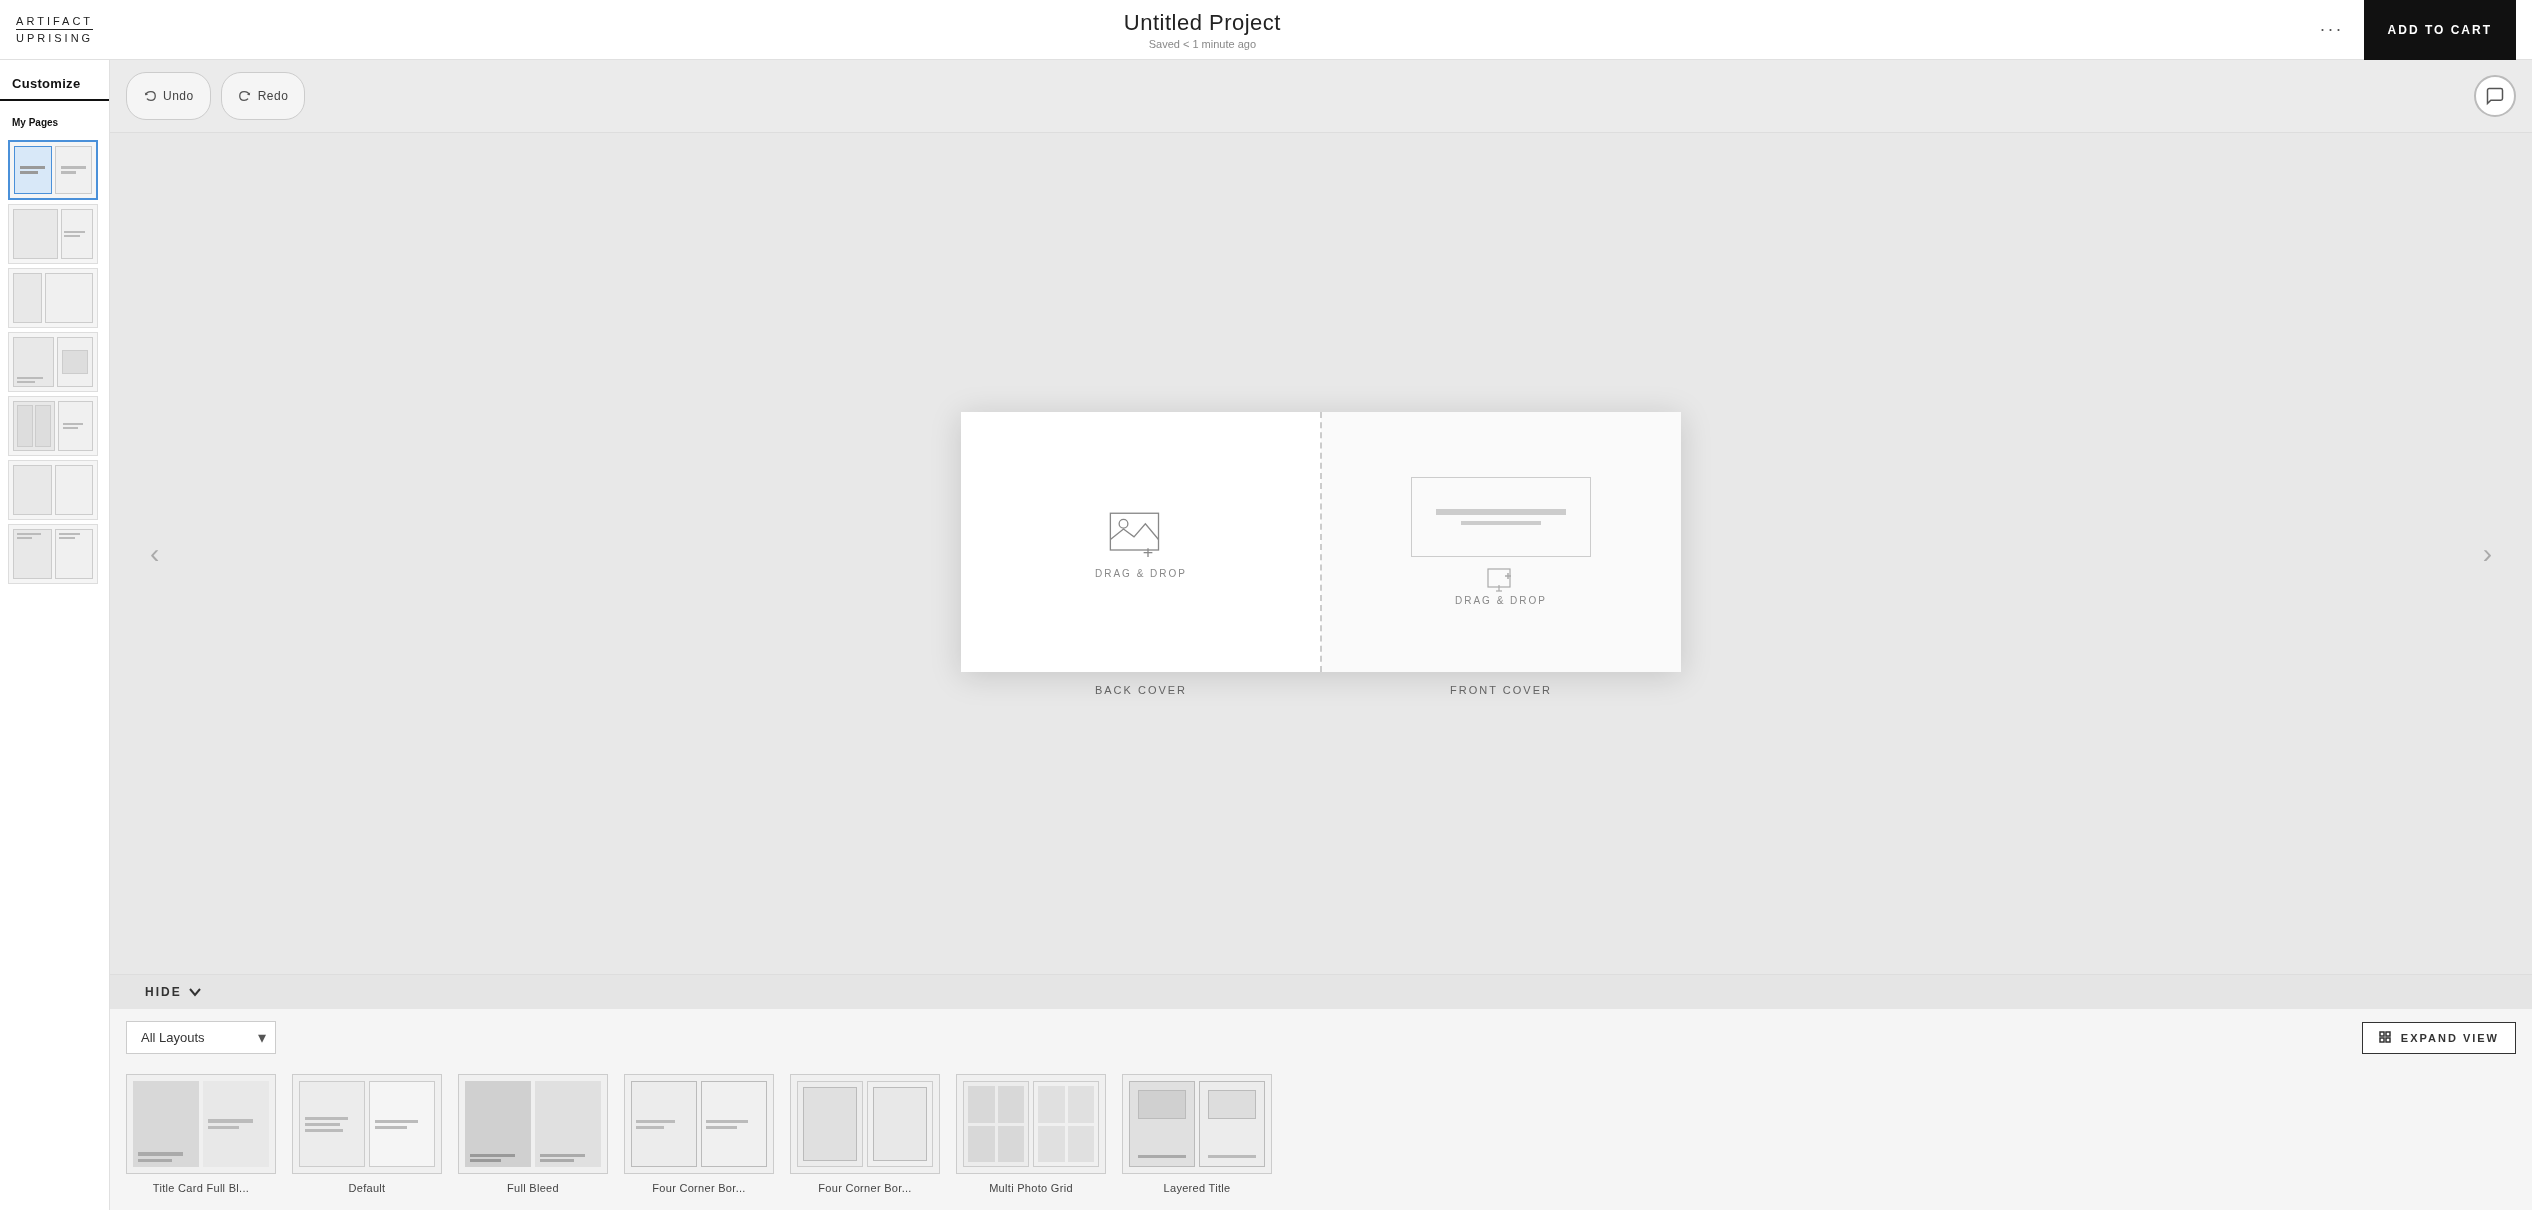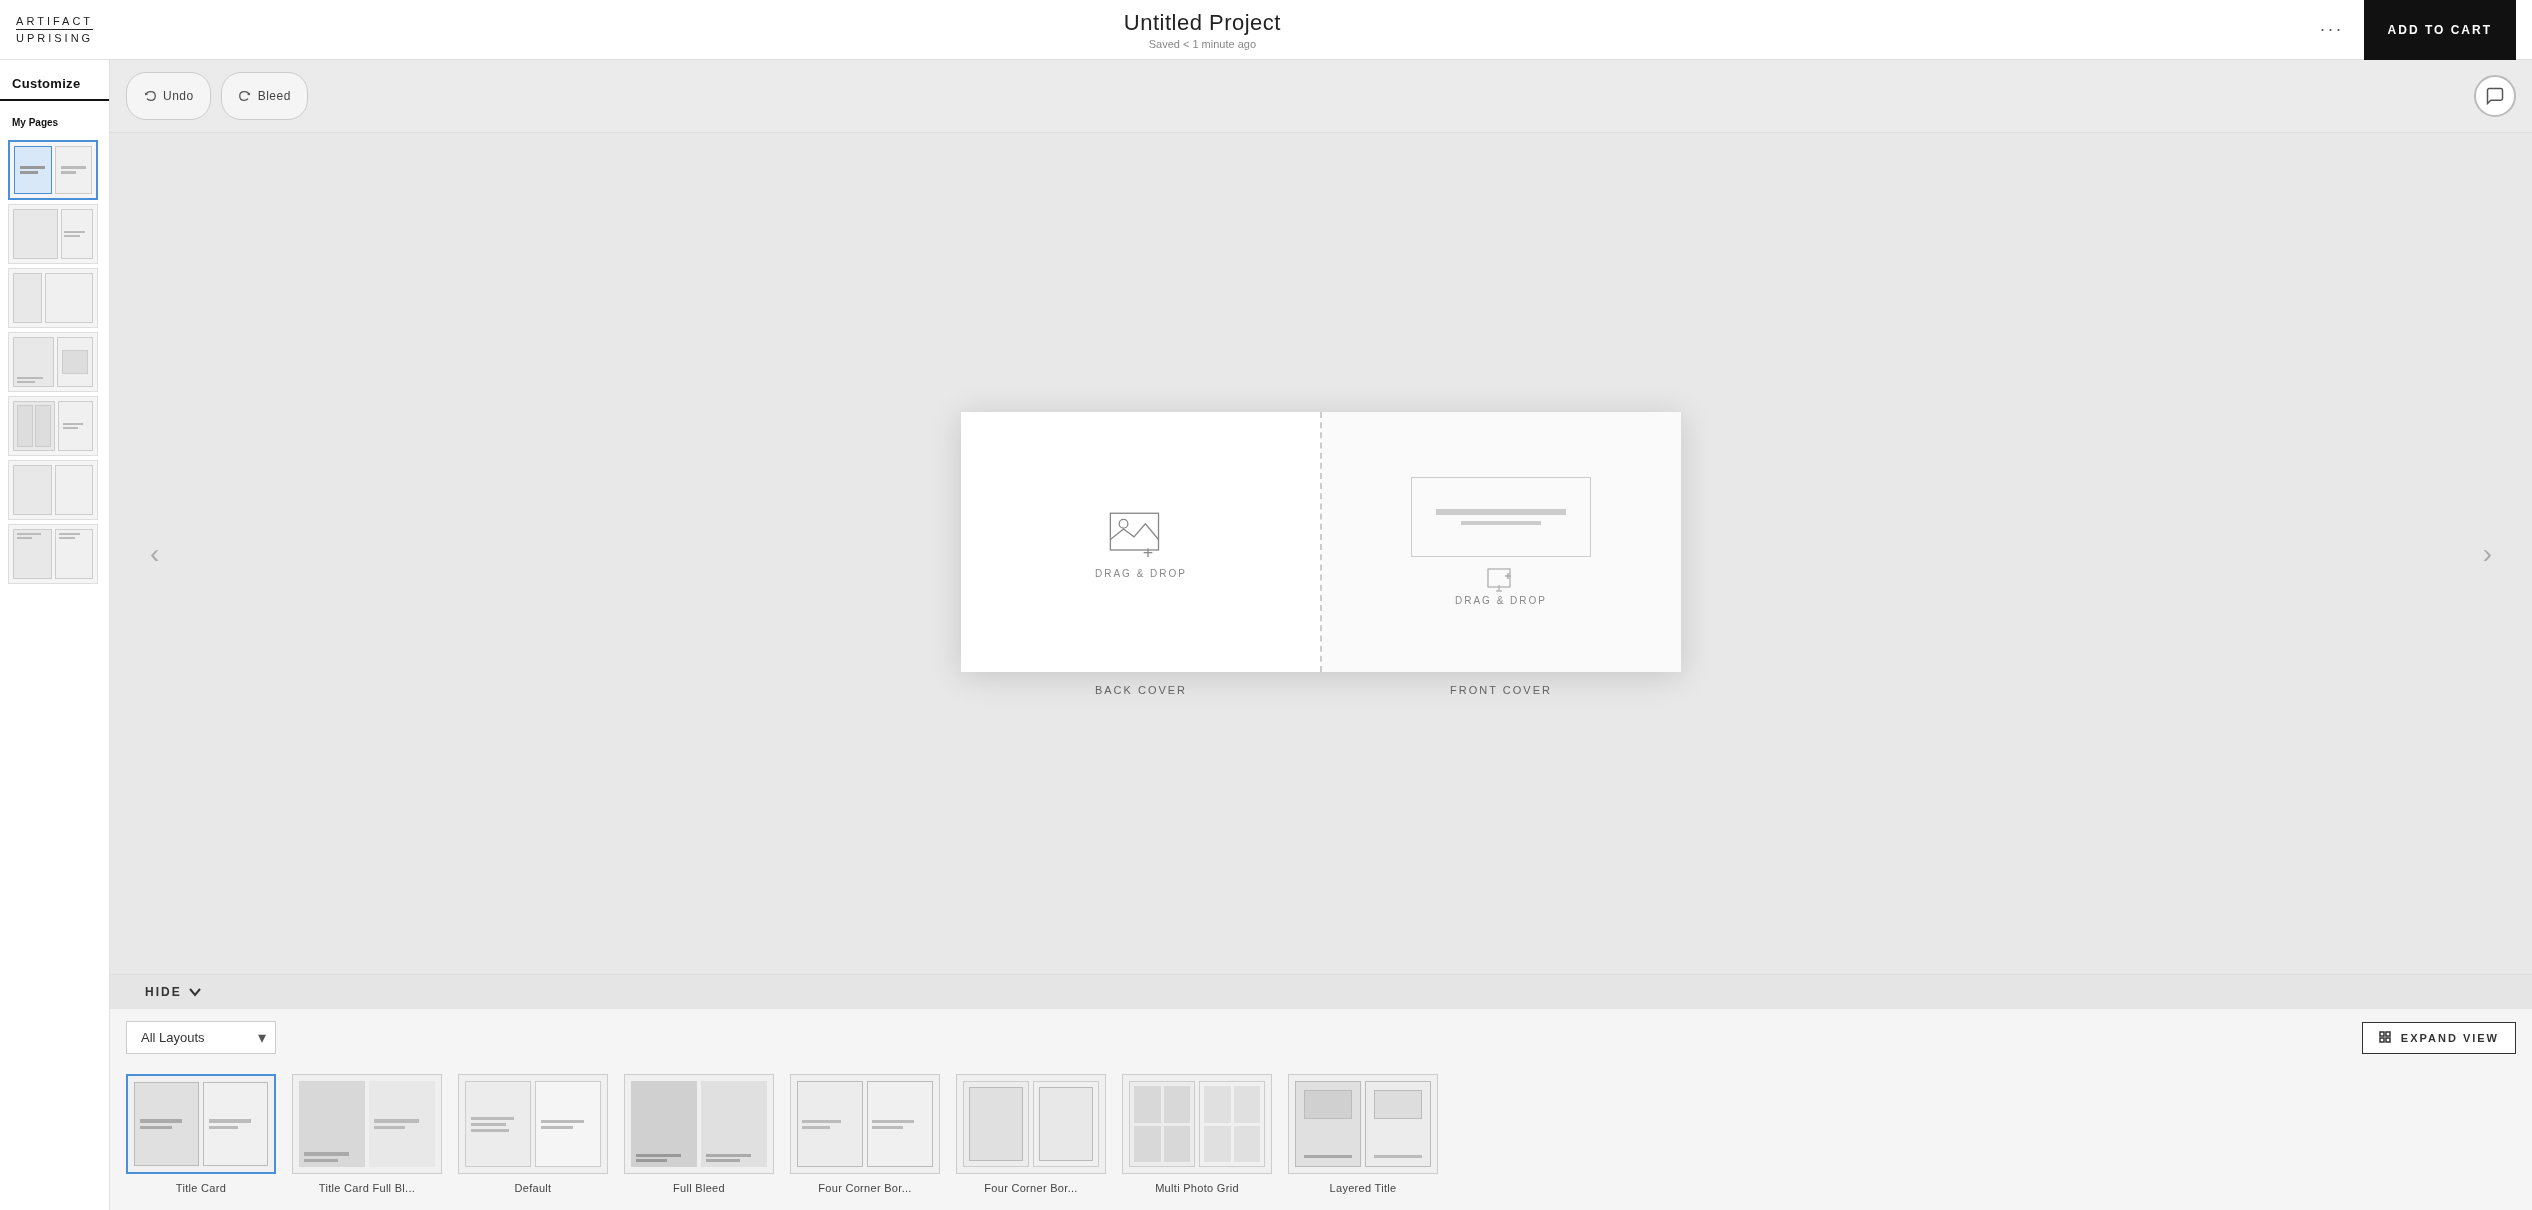--- a/index.html
+++ b/index.html
@@ -528,21 +528,21 @@
           <path d="M3 7 Q4 3 9 3 Q14 3 14 8 Q14 13 9 13 Q6 13 4.5 11"></path>
           <polyline points="2,4 3,7 6,6" fill="#555" stroke="none"></polyline>
         </svg>
         <span>Undo</span>
       </button>
       <button class="toolbar-btn">
         <svg viewBox="0 0 16 16" fill="none" stroke="#555" stroke-width="1.5">
           <path d="M13 7 Q12 3 7 3 Q2 3 2 8 Q2 13 7 13 Q10 13 11.5 11"></path>
           <polyline points="14,4 13,7 10,6" fill="#555" stroke="none"></polyline>
         </svg>
-        <span>Bleed</span>
+        <span>Redo</span>
       </button>
       <div class="comment-btn">
         <svg width="20" height="20" viewBox="0 0 24 24" fill="none" stroke="#555" stroke-width="1.8">
           <path d="M21 15a2 2 0 0 1-2 2H7l-4 4V5a2 2 0 0 1 2-2h14a2 2 0 0 1 2 2z"></path>
         </svg>
       </div>
     </div>
 
     <div class="canvas-area">
       <button class="nav-arrow left">‹</button>
@@ -617,35 +617,20 @@
             <rect x="7" y="1" width="4" height="4"></rect>
             <rect x="1" y="7" width="4" height="4"></rect>
             <rect x="7" y="7" width="4" height="4"></rect>
           </svg>
           <span>EXPAND VIEW</span>
         </button>
       </div>
 
       <div class="layouts-grid">
 
-        <div class="layout-thumb-item">
-          <div class="layout-thumb selected">
-            <div style="display:flex;width:100%;padding:6px;gap:4px;">
-              <div style="flex:1;background:#e0e0e0;border:1px solid #bbb;display:flex;flex-direction:column;justify-content:center;gap:3px;padding:5px;">
-                <div style="height:4px;background:#aaa;width:80%;"></div>
-                <div style="height:3px;background:#aaa;width:60%;"></div>
-              </div>
-              <div style="flex:1;background:#f0f0f0;border:1px solid #bbb;display:flex;flex-direction:column;justify-content:center;gap:3px;padding:5px;">
-                <div style="height:4px;background:#bbb;width:80%;"></div>
-                <div style="height:3px;background:#bbb;width:55%;"></div>
-              </div>
-            </div>
-          </div>
-          <span class="layout-thumb-label">Title Card</span>
-        </div>
 
         <div class="layout-thumb-item">
           <div class="layout-thumb">
             <div style="display:flex;width:100%;padding:6px;gap:4px;">
               <div style="flex:1;background:#d8d8d8;display:flex;flex-direction:column;justify-content:flex-end;gap:3px;padding:5px;">
                 <div style="height:4px;background:#aaa;width:80%;"></div>
                 <div style="height:3px;background:#aaa;width:60%;"></div>
               </div>
               <div style="flex:1;background:#e8e8e8;display:flex;flex-direction:column;justify-content:center;gap:3px;padding:5px;">
                 <div style="height:4px;background:#bbb;width:80%;"></div>

